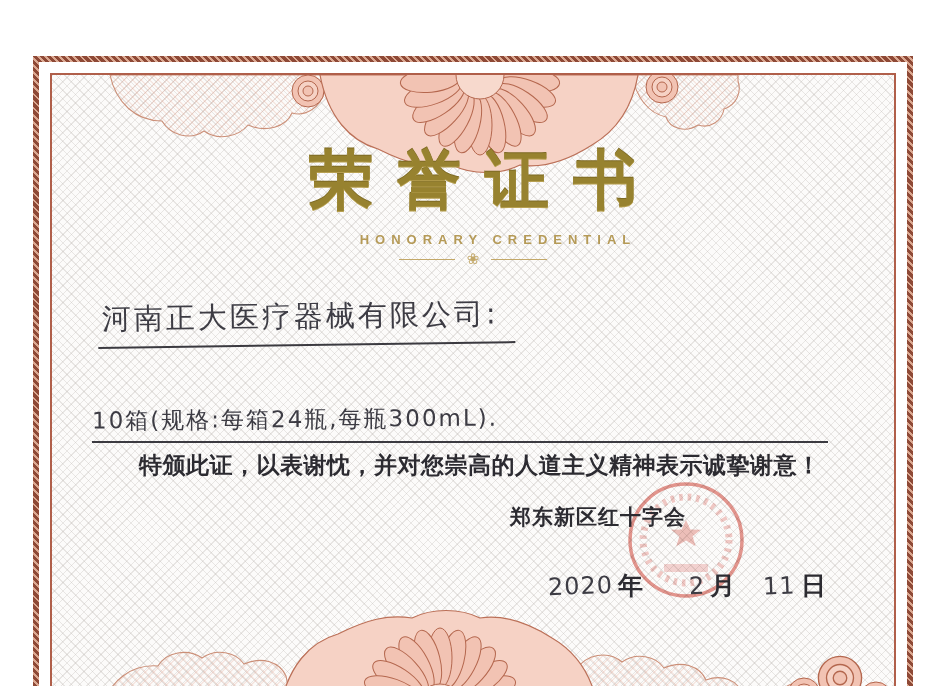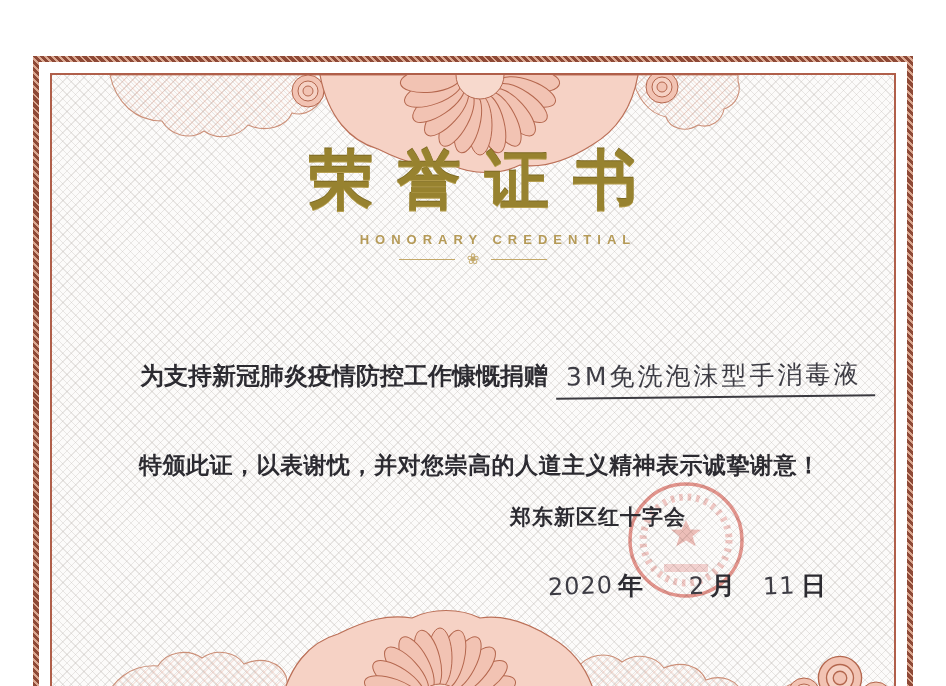--- a/index.html
+++ b/index.html
@@ -119,25 +119,28 @@
       </svg>
 
       <div class="txt title">荣誉证书</div>
       <div class="txt subtitle">HONORARY CREDENTIAL</div>
       <div class="txt divider">
         <span class="dline"></span>
         <span class="ornament">❀</span>
         <span class="dline"></span>
       </div>
 
-
-      <div class="txt donate-line">
-        <span class="printed">为支持新冠肺炎疫情防控工作慷慨捐赠</span><span class="hand">3M免洗泡沫型手消毒液</span>
+      <div class="txt recipient">
+        <span class="hand">河南正大医疗器械有限公司:</span>
       </div>
 
+
+      <div class="txt detail-line">
+        <span class="hand">10箱(规格:每箱24瓶,每瓶300mL).</span>
+      </div>
 
       <div class="txt closing printed">特颁此证，以表谢忱，并对您崇高的人道主义精神表示诚挚谢意！</div>
 
       <div class="txt issuer printed">郑东新区红十字会</div>
 
       <div class="txt date-line">
         <span class="hand num">2020</span><span class="label">年</span><span class="hand num gap-l">2</span><span class="label">月</span><span class="hand num gap-m">11</span><span class="label">日</span>
       </div>
 
     </div>

